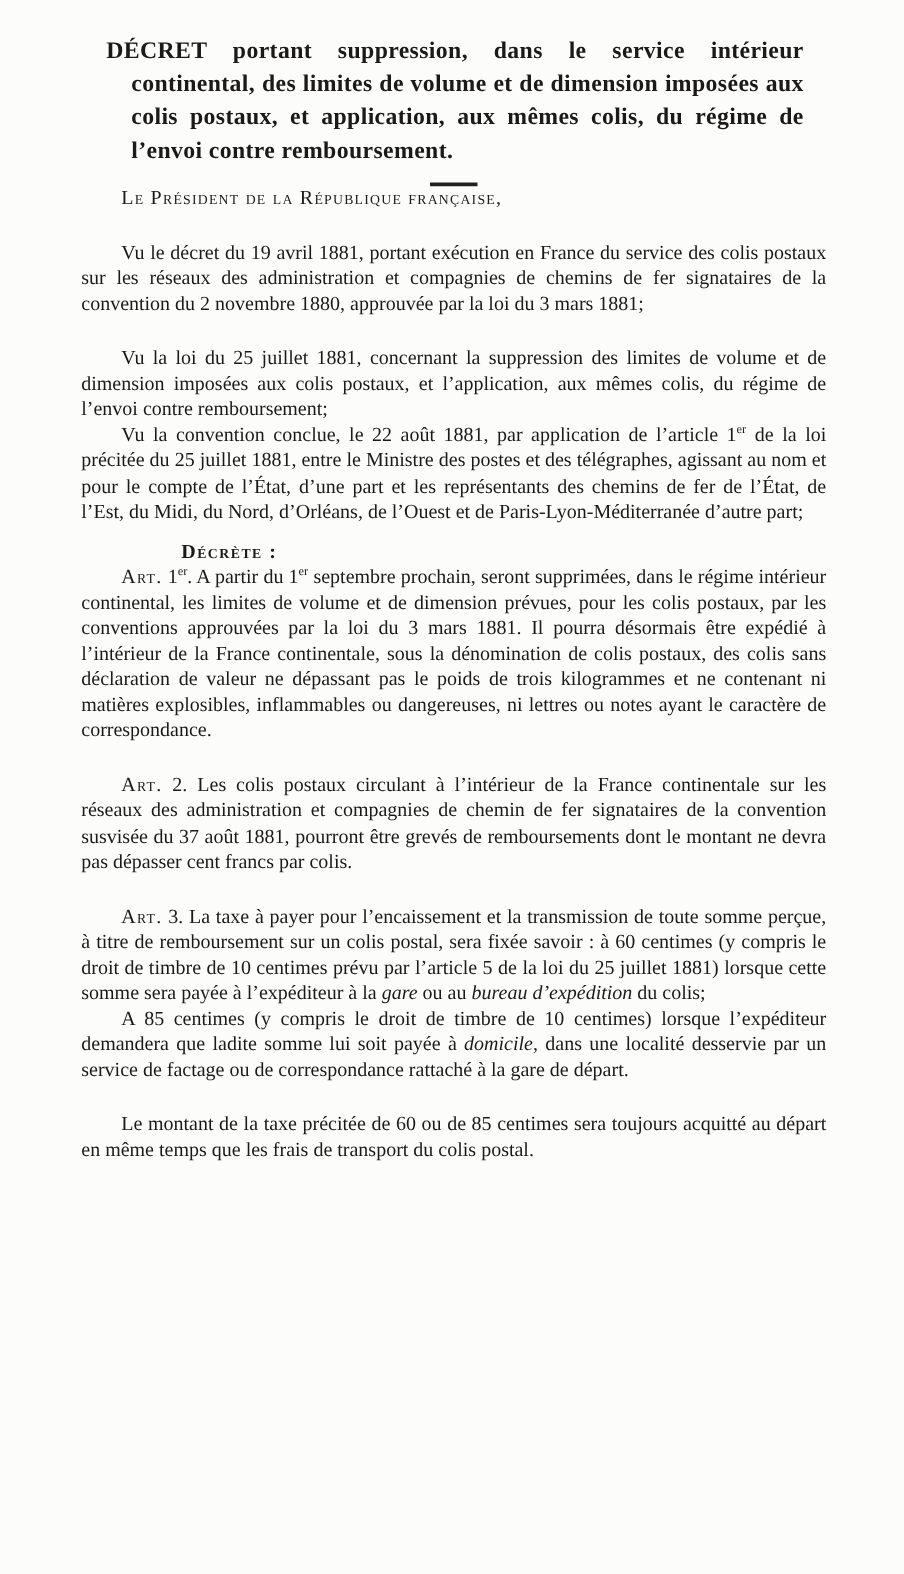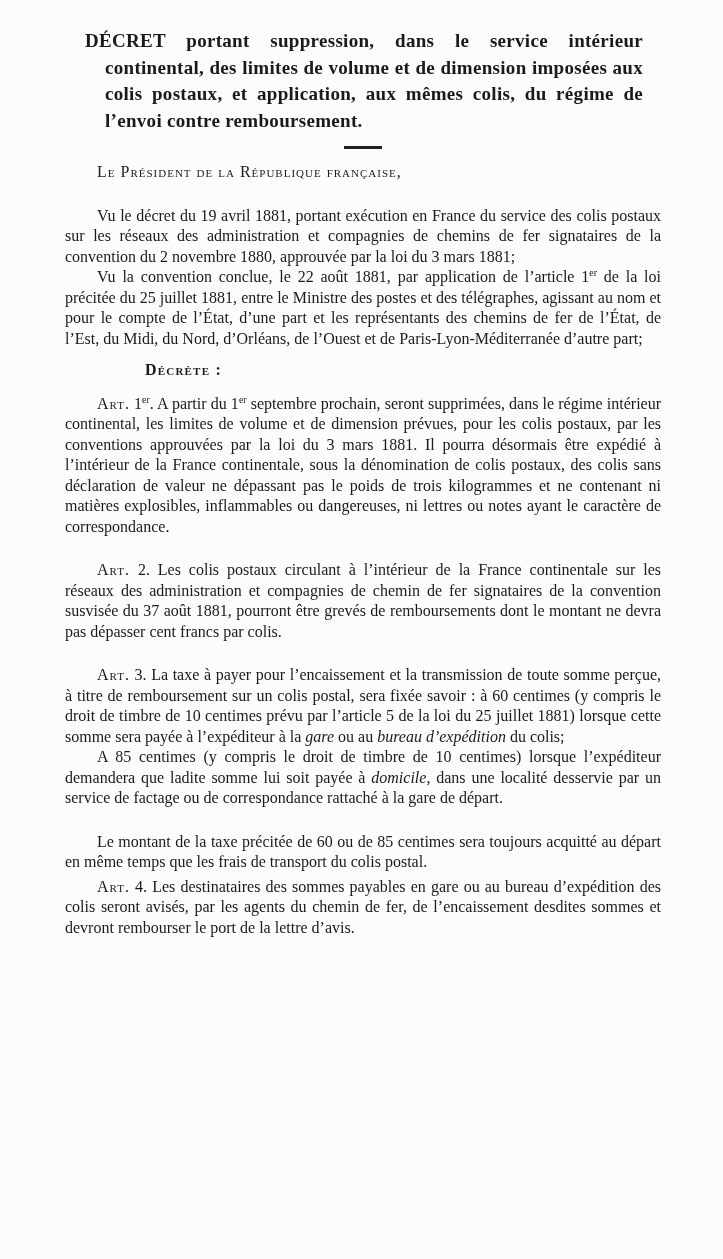--- a/index.html
+++ b/index.html
@@ -37,21 +37,21 @@
     height: 3px;
     background: #20201e;
     margin: 12px auto 0 auto;
   }
   p {
     margin: 0;
     text-indent: 32px;
   }
   .sp-xs { margin-top: 4px; }
   .sp-sm { margin-top: 23px; }
-  .sp-md { margin-top: 13px; }
+  .sp-md { }
   .sp-lg { margin-top: 11px; }
   .decree-heading {
     text-indent: 80px;
   }
   .r-sc {
     font-variant: small-caps;
     letter-spacing: 1px;
   }
   .r-scb {
     font-variant: small-caps;
@@ -69,22 +69,22 @@
 <body>
 
 <div class="page">
 
   <div class="title">DÉCRET portant suppression, dans le service intérieur continental, des limites de volume et de dimension imposées aux colis postaux, et application, aux mêmes colis, du régime de l’envoi contre remboursement.</div>
 
   <div class="divider-rule"></div>
 
   <p class="sp-md"><span class="r-sc">Le Président de la République française,</span></p>
   <p class="sp-sm"><span>Vu le décret du 19 avril 1881, portant exécution en France du service des colis postaux sur les réseaux des administration et compagnies de chemins de fer signataires de la convention du 2 novembre 1880, approuvée par la loi du 3 mars 1881;</span></p>
+  <p class="sp-sm"><span>Vu la loi du 25 juillet 1881, concernant la suppression des limites de volume et de dimension imposées aux colis postaux, et l’application, aux mêmes colis, du régime de l’envoi contre remboursement;</span></p>
   <p><span>Vu la convention conclue, le 22 août 1881, par application de l’article 1</span><span class="r-sup">er</span><span> de la loi précitée du 25 juillet 1881, entre le Ministre des postes et des télégraphes, agissant au nom et pour le compte de l’État, d’une part et les représentants des chemins de fer de l’État, de l’Est, du Midi, du Nord, d’Orléans, de l’Ouest et de Paris-Lyon-Méditerranée d’autre part;</span></p>
   <p class="sp-lg decree-heading"><span class="r-scb">Décrète :</span></p>
   <p class="sp-md"><span class="r-sc">Art.</span><span> 1</span><span class="r-sup">er</span><span>. A partir du 1</span><span class="r-sup">er</span><span> septembre prochain, seront supprimées, dans le régime intérieur continental, les limites de volume et de dimension prévues, pour les colis postaux, par les conventions approuvées par la loi du 3 mars 1881. Il pourra désormais être expédié à l’intérieur de la France continentale, sous la dénomination de colis postaux, des colis sans déclaration de valeur ne dépassant pas le poids de trois kilogrammes et ne contenant ni matières explosibles, inflammables ou dangereuses, ni lettres ou notes ayant le caractère de correspondance.</span></p>
   <p class="sp-sm"><span class="r-sc">Art.</span><span> 2. Les colis postaux circulant à l’intérieur de la France continentale sur les réseaux des administration et compagnies de chemin de fer signataires de la convention susvisée du 37 août 1881, pourront être grevés de remboursements dont le montant ne devra pas dépasser cent francs par colis.</span></p>
   <p class="sp-sm"><span class="r-sc">Art.</span><span> 3. La taxe à payer pour l’encaissement et la transmission de toute somme perçue, à titre de remboursement sur un colis postal, sera fixée savoir : à 60 centimes (y compris le droit de timbre de 10 centimes prévu par l’article 5 de la loi du 25 juillet 1881) lorsque cette somme sera payée à l’expéditeur à la </span><span class="r-i">gare</span><span> ou au </span><span class="r-i">bureau d’expédition</span><span> du colis;</span></p>
   <p><span>A 85 centimes (y compris le droit de timbre de 10 centimes) lorsque l’expéditeur demandera que ladite somme lui soit payée à </span><span class="r-i">domicile</span><span>, dans une localité desservie par un service de factage ou de correspondance rattaché à la gare de départ.</span></p>
   <p class="sp-sm"><span>Le montant de la taxe précitée de 60 ou de 85 centimes sera toujours acquitté au départ en même temps que les frais de transport du colis postal.</span></p>
-  <p class="sp-xs"><span class="r-sc">Art.</span><span> 4. Les destinataires des sommes payables en gare ou au bureau d’expédition des colis seront avisés, par les agents du chemin de fer, de l’encaissement desdites sommes et devront rembourser le port de la lettre d’avis.</span></p>
 
 </div>
 
 </body></html>

